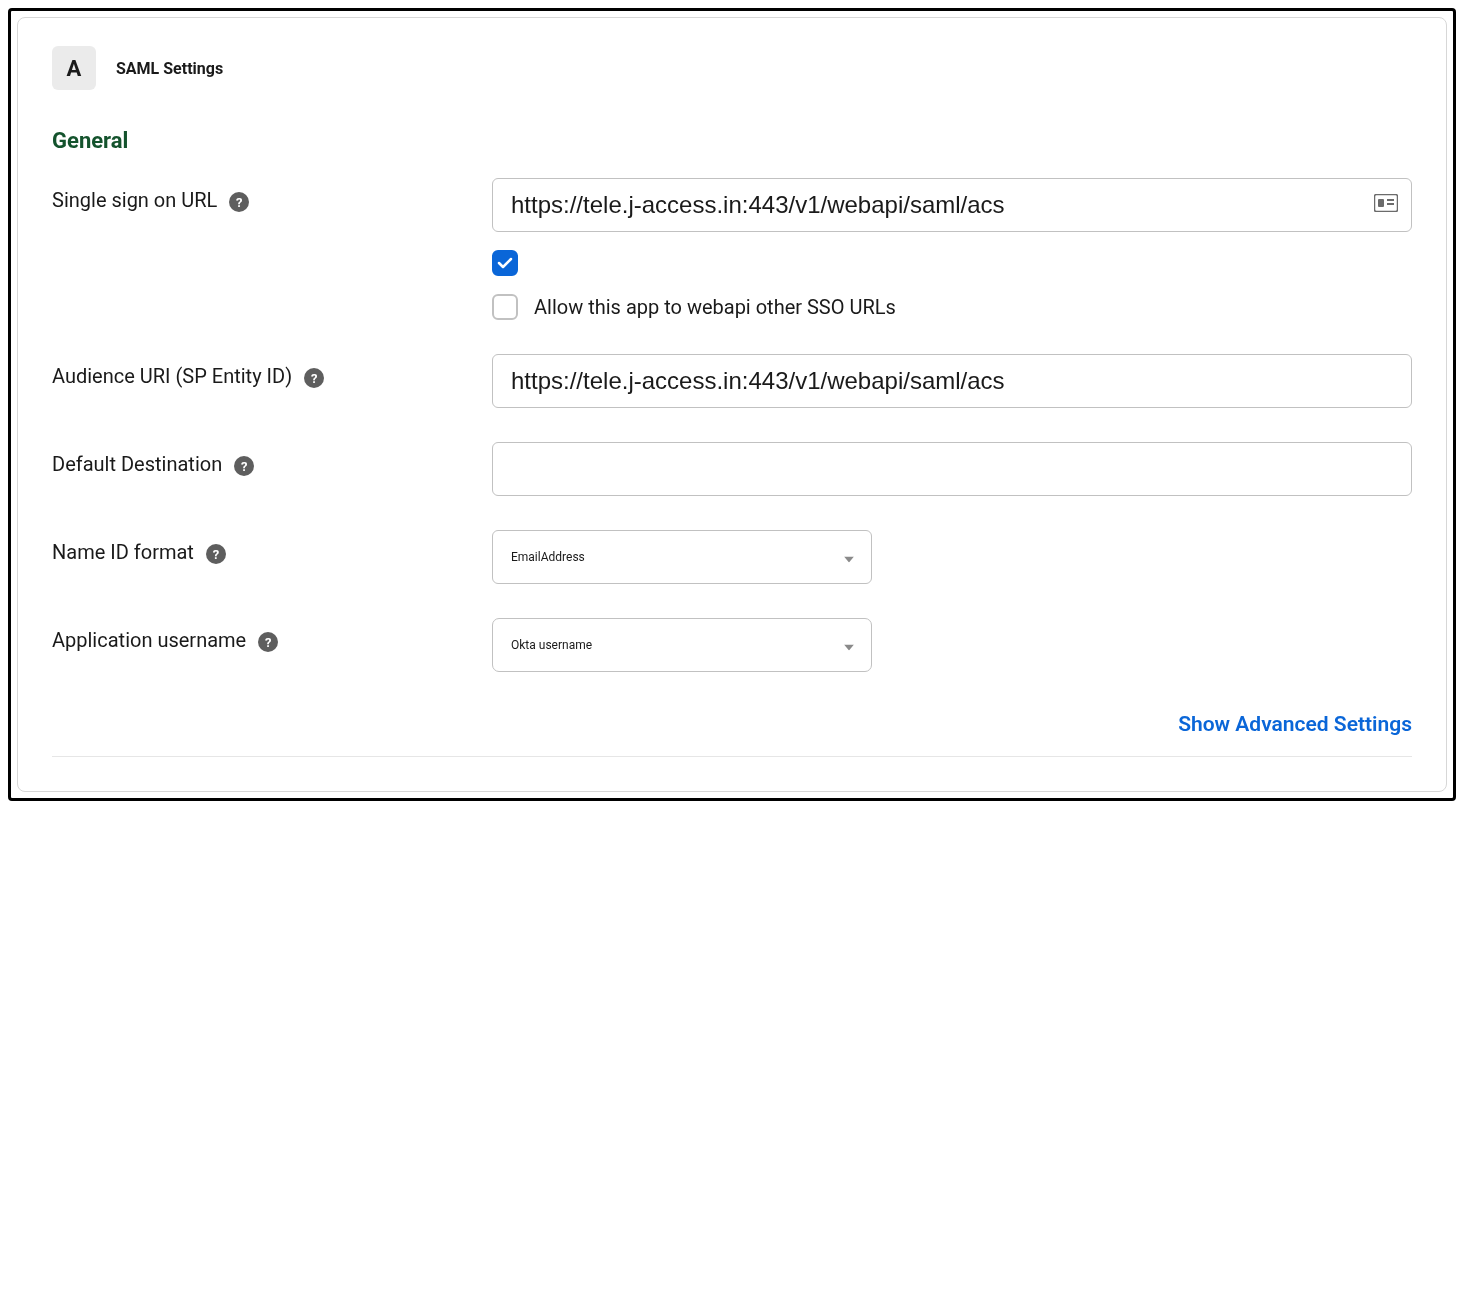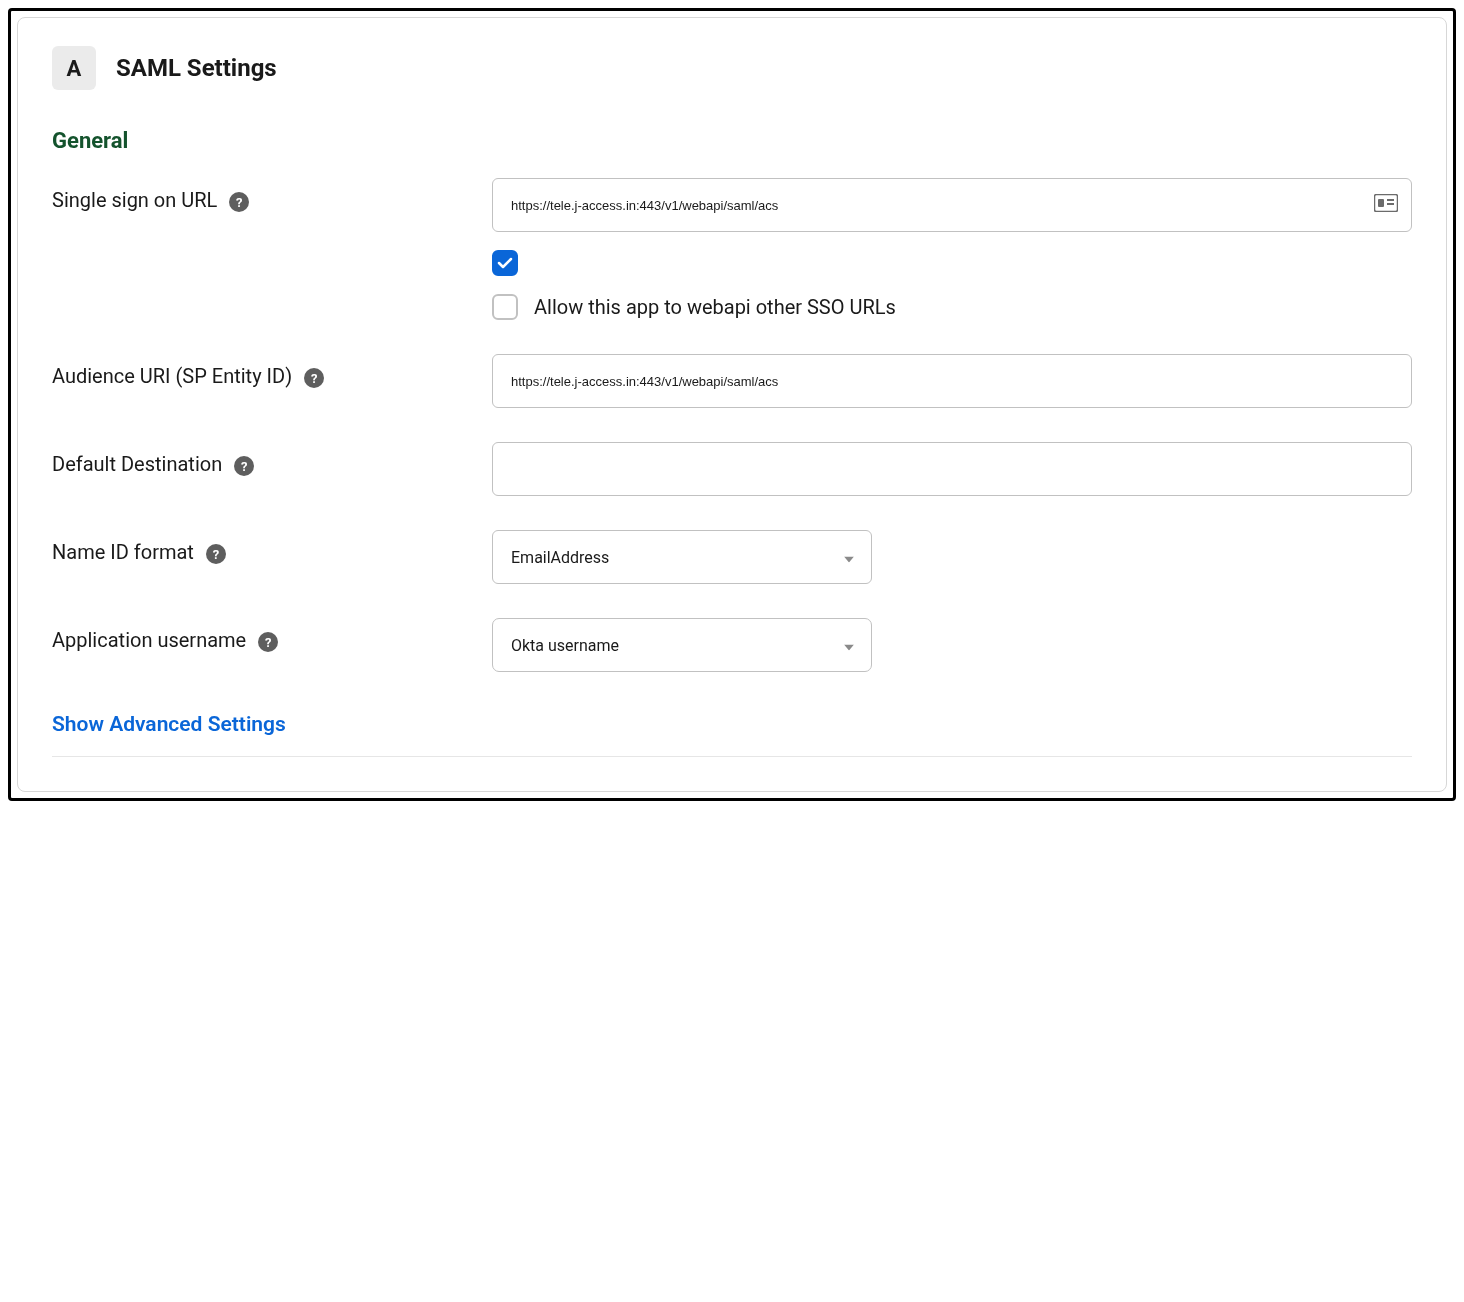--- a/index.html
+++ b/index.html
@@ -34,21 +34,21 @@
       background: #ebebeb;
       border-radius: 6px;
       display: flex;
       align-items: center;
       justify-content: center;
       font-weight: 700;
       font-size: 22px;
       color: #1a1a1a;
     }
     .panel-title {
-      font-size: 24px;
+      font-size: 16px;
       font-weight: 700;
       color: #1a1a1a;
       text-align: right;
     }
     .section-heading {
       font-size: 22px;
       font-weight: 700;
       color: #14532d;
       margin-bottom: 25px;
     }
@@ -84,21 +84,21 @@
     }
     .form-control-col {
       flex: 1;
     }
     .text-input {
       width: 100%;
       height: 54px;
       border: 1px solid #c1c1c1;
       border-radius: 6px;
       padding: 0 48px 0 18px;
-      font-size: 13px;
+      font-size: 24px;
       color: #1a1a1a;
       background: #fff;
     }
     .input-wrapper {
       position: relative;
     }
     .input-suffix-icon {
       position: absolute;
       right: 14px;
       top: 50%;
@@ -145,36 +145,37 @@
     .select-wrapper {
       position: relative;
       width: 380px;
     }
     .select-input {
       width: 100%;
       height: 54px;
       border: 1px solid #c1c1c1;
       border-radius: 6px;
       padding: 0 16px 0 18px;
-      font-size: 16px;
+      font-size: 12px;
       color: #1a1a1a;
       background: #fff;
       appearance: none;
       -webkit-appearance: none;
       cursor: pointer;
     }
     .select-caret {
       position: absolute;
       right: 18px;
       top: 50%;
       transform: translateY(-50%);
       pointer-events: none;
       color: #8a8a8a;
     }
     .advanced-link-row {
+      text-align: right;
       margin-top: 40px;
       margin-bottom: 20px;
     }
     .advanced-link {
       color: #0a66d8;
       font-size: 21px;
       font-weight: 600;
       text-decoration: none;
       cursor: pointer;
     }

